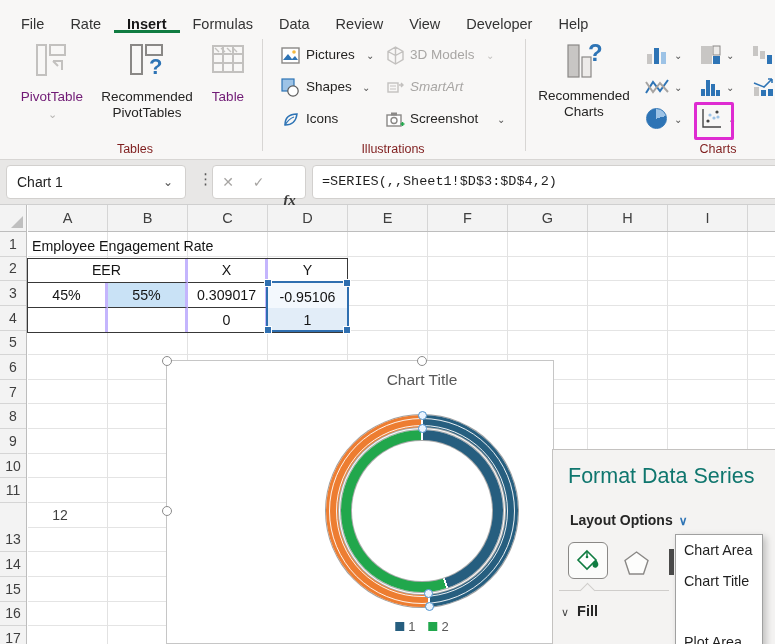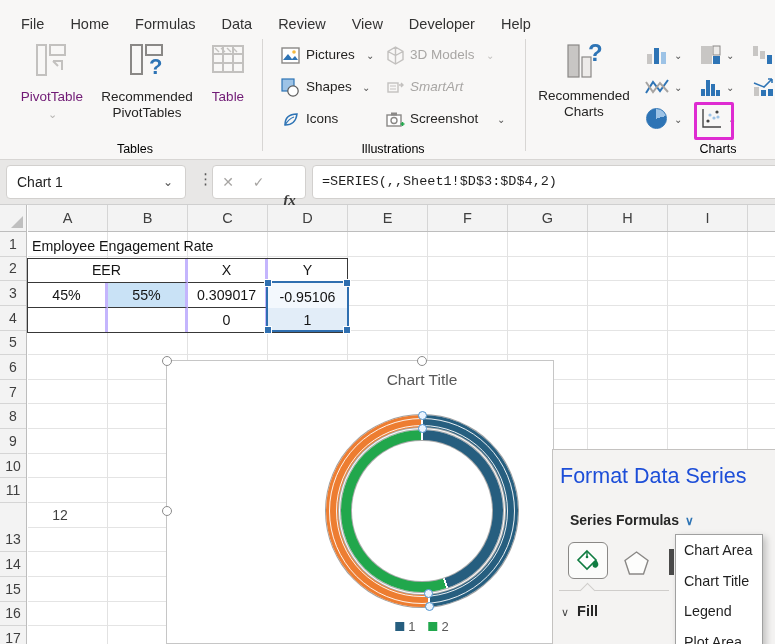--- a/index.html
+++ b/index.html
@@ -10,21 +10,21 @@
   .menubar{position:absolute;left:0;top:0;width:775px;height:33px;background:#F8F7F6;
            display:flex;align-items:stretch;padding-left:8px;box-sizing:border-box;}
   .menutab{padding:8px 13px;font-size:14.5px;color:#333;line-height:33px;white-space:nowrap;}
   .menutab.active{font-weight:700;color:#161616;box-shadow:inset 0 -3px 0 #107C41;}
   
   .ribbon{position:absolute;left:0;top:33px;width:775px;height:127px;background:#F8F7F6;
           border-bottom:1px solid #D8D6D4;box-sizing:border-box;}
   .ribbon .abs{position:absolute;}
   .biglabel{font-size:13.5px;color:#252423;text-align:center;line-height:16px;}
   .biglabel.dis{color:#701a75;}
-  .grplabel{position:absolute;top:109px;font-size:12.5px;color:#000000;text-align:center;}
+  .grplabel{position:absolute;top:109px;font-size:12.5px;color:#7f1d1d;text-align:center;}
   .vdiv{position:absolute;top:6px;height:112px;width:1px;background:#D8D6D4;}
   .chev{font-size:11px;color:#444;line-height:10px;}
   .chev.dis{color:#B5B3B1;}
   .rowlabel{font-size:13.5px;color:#252423;white-space:nowrap;}
   .rowlabel.dis{color:#A8A6A4;}
   .minichev{position:absolute;font-size:10px;color:#555;}
   .magenta{position:absolute;border:3px solid #DE2BD1;border-radius:2px;z-index:3;}
   
   .fbar{position:absolute;left:0;top:160px;width:775px;height:45px;background:#E8E7E6;
         border-bottom:1px solid #CFCFCF;box-sizing:border-box;}
@@ -73,21 +73,21 @@
   .frame-h{position:absolute;width:10px;height:10px;border-radius:50%;background:#fff;
            border:1.4px solid #8c8c8c;box-sizing:border-box;z-index:7;}
   .pt-h{position:absolute;width:9px;height:9px;border-radius:50%;background:#EAF4FF;
         border:1.5px solid #4F93CE;box-sizing:border-box;z-index:7;}
   .legend{position:absolute;left:255px;top:258px;transform:translateX(-50%);display:flex;gap:13px;align-items:center;}
   .lg-item{display:flex;align-items:center;gap:4px;font-size:13px;color:#595959;}
   .lg-sq{width:9px;height:9px;display:inline-block;}
   
   .panel{position:absolute;left:552px;top:244px;width:223px;height:400px;background:#F4F3F2;
          border-left:1px solid #C4C2C0;border-top:1px solid #C4C2C0;box-sizing:border-box;z-index:8;}
-  .panel-title{position:absolute;left:7px;top:14px;font-size:21.5px;color:#1d4ed8;white-space:nowrap;text-align:center;}
+  .panel-title{position:absolute;left:15px;top:14px;font-size:21.5px;color:#0f766e;white-space:nowrap;text-align:center;}
   .panel-tab{position:absolute;left:17px;top:62px;font-size:14px;font-weight:700;color:#262626;}
   .panel-tab .bluechev{color:#2E74B5;font-weight:700;font-size:12px;margin-left:6px;}
   .fillbtn{position:absolute;left:15px;top:92px;width:40px;height:37px;border:1px solid #8A8886;
            border-radius:6px;background:#FBFBFA;display:flex;align-items:center;justify-content:center;box-sizing:border-box;}
   .pentbtn{position:absolute;left:68px;top:99px;width:30px;height:27px;display:flex;align-items:center;justify-content:center;}
   .sliver{position:absolute;left:116px;top:99px;width:5px;height:26px;background:#4A4A4A;}
   .tabline{position:absolute;left:6px;top:140px;width:110px;height:1px;background:#CFCDCB;}
   .tabnotch{position:absolute;left:29px;top:135px;width:10px;height:10px;background:#F4F3F2;
             border-top:1px solid #CFCDCB;border-left:1px solid #CFCDCB;transform:rotate(45deg);}
   .fillhdr{position:absolute;left:8px;top:153px;font-size:14.5px;font-weight:700;color:#262626;}
@@ -99,21 +99,22 @@
            font-size:14.3px;color:#1f1f1f;box-sizing:border-box;white-space:nowrap;}
   svg{display:block;}
 </style>
 </head>
 <body>
 
 <div id="app">
 
   <div class="menubar">
       <div class="menutab">File</div>
-      <div class="menutab">Home</div>
+      <div class="menutab">Rate</div>
+      <div class="menutab active">Insert</div>
       <div class="menutab">Formulas</div>
       <div class="menutab">Data</div>
       <div class="menutab">Review</div>
       <div class="menutab">View</div>
       <div class="menutab">Developer</div>
       <div class="menutab">Help</div>
     </div>
 
   <div class="ribbon">
 
@@ -391,21 +392,21 @@
         </div>
 
       <div class="frame-h" style="left:-5px;top:-5px;"></div>
       <div class="frame-h" style="left:250px;top:-5px;"></div>
       <div class="frame-h" style="left:-5px;top:145px;"></div>
     </div>
 
     <div class="panel">
       <div class="panel-title">Format Data Series</div>
       <div class="panel-tab">
-        <span>Series Formulas</span><span class="bluechev">∨</span>
+        <span>Layout Options</span><span class="bluechev">∨</span>
       </div>
 
       <div class="fillbtn">
         <svg width="26" height="26" viewBox="0 0 26 26">
           <path d="M12 3 L21 12 L12 21 L3 12 Z" fill="#fff" stroke="#107C41" stroke-width="1.6"></path>
           <path d="M12 3 L12 9" stroke="#107C41" stroke-width="1.4"></path>
           <circle cx="12" cy="9" r="1.3" fill="#107C41"></circle>
           <path d="M21 12 C24 15 24 18 21.5 19.5 C19.5 20.5 17.5 19 17.5 17 C17.5 15 19 13.5 21 12 Z" fill="#107C41"></path>
         </svg>
       </div>
@@ -422,17 +423,16 @@
       <div class="fillhdr">
         <span class="sectchev">∨</span><span>Fill</span>
       </div>
 
       <div></div>
     </div>
 
     <div class="dropdown">
         <div class="dd-item" style="top: 0px;">Chart Area</div>
         <div class="dd-item" style="top: 30.5px;">Chart Title</div>
-        <div class="dd-item" style="top: 61px;">Legend</div>
         <div class="dd-item" style="top: 91.5px;">Plot Area</div>
       </div>
   </div>
 </div>
 
 </body></html>

